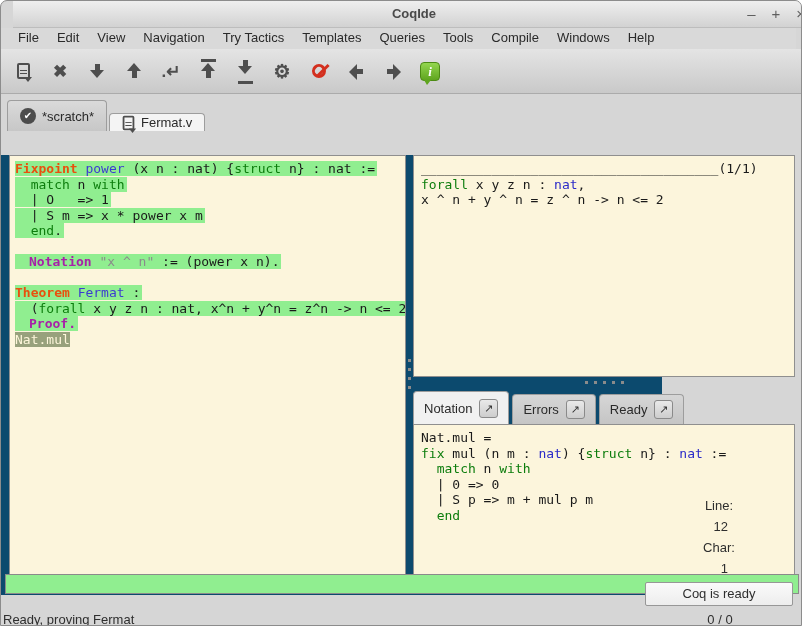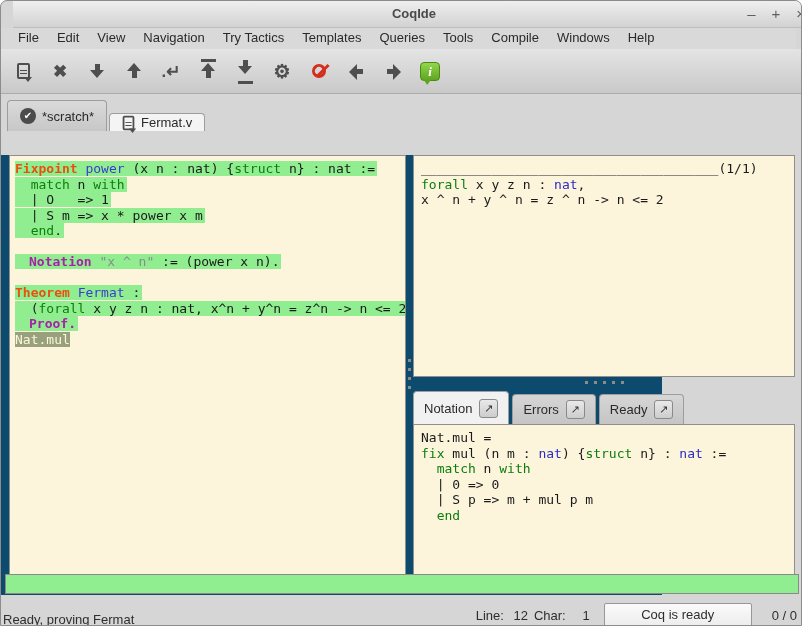--- a/index.html
+++ b/index.html
@@ -111,21 +111,21 @@
     text-align:center;color:#333;display:inline-block;}
 
   
   .progress-zone{position:absolute;left:0;top:570px;width:802px;height:26px;}
   .progress{position:absolute;left:4px;top:3px;width:794px;height:20px;
     border:1px solid #8a8a8a;background:#fff;}
   .progress-fill{width:100%;height:100%;background:#90ee90;}
   .statusbar{position:absolute;left:0;top:596px;width:802px;height:30px;
     display:flex;align-items:flex-end;padding:0 2px;}
   .status-left{flex:1;color:#2e2e2e;}
-  .status-right{display:flex;align-items:center;gap:6px;}
+  .status-right{display:flex;align-items:center;gap:6px;flex-direction:column;}
   .lbl{color:#2e2e2e;}
   .val{min-width:18px;text-align:right;}
   .coq-status{width:148px;height:24px;border:1px solid #979797;border-radius:2px;
     background:linear-gradient(#fafafa,#ededed);text-align:center;line-height:22px;margin:0 8px;}
   .counter{margin-left:6px;margin-right:4px;}
 </style>
 </head>
 <body>
 
 <div class="window">

